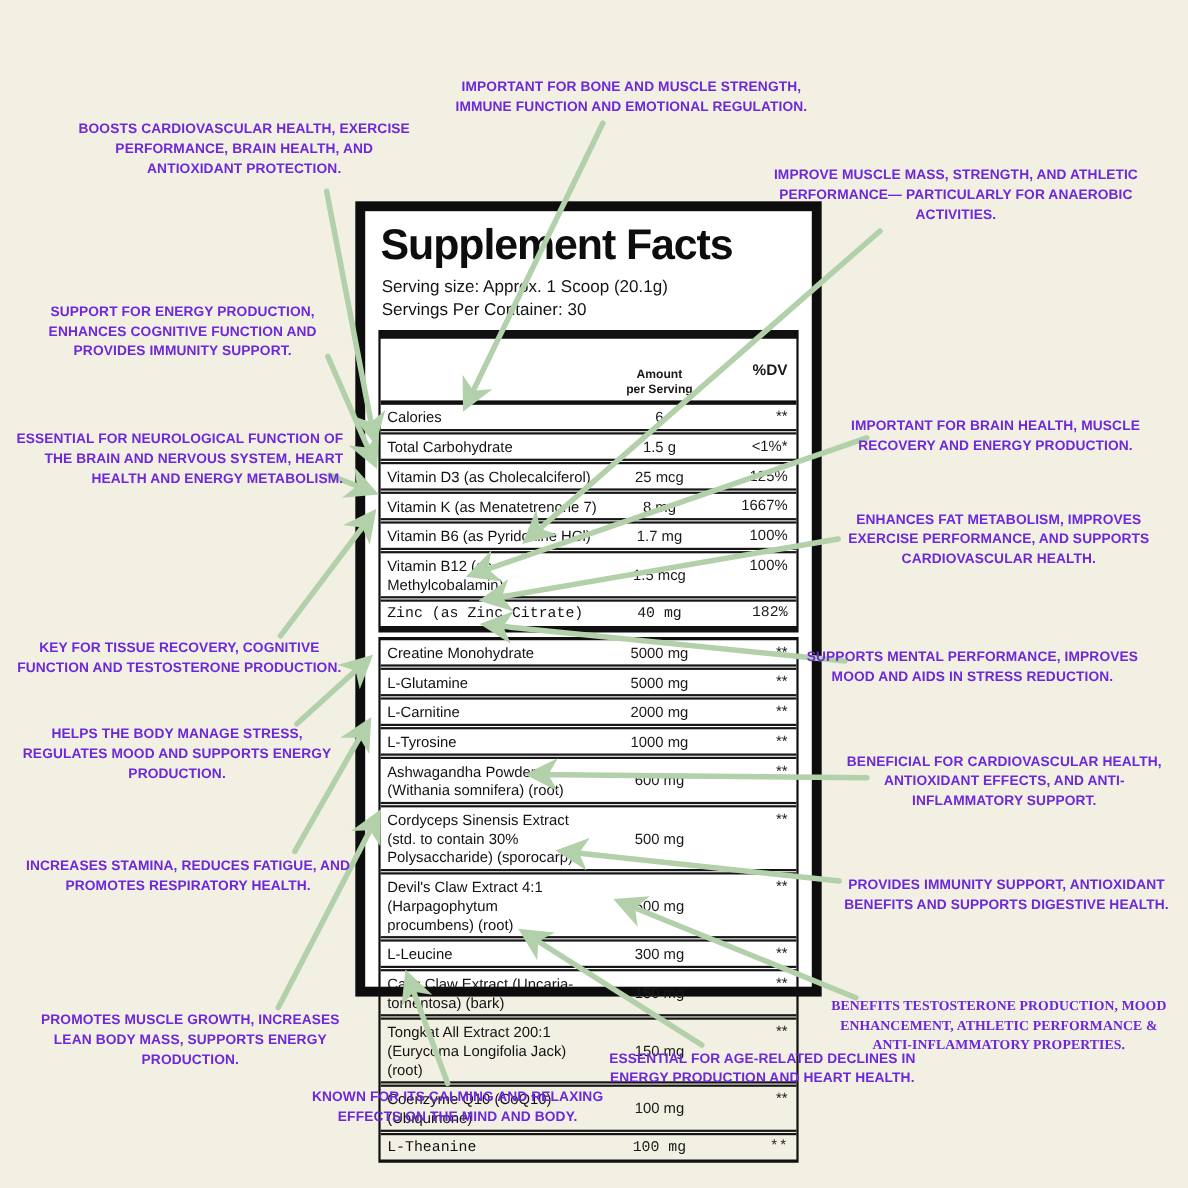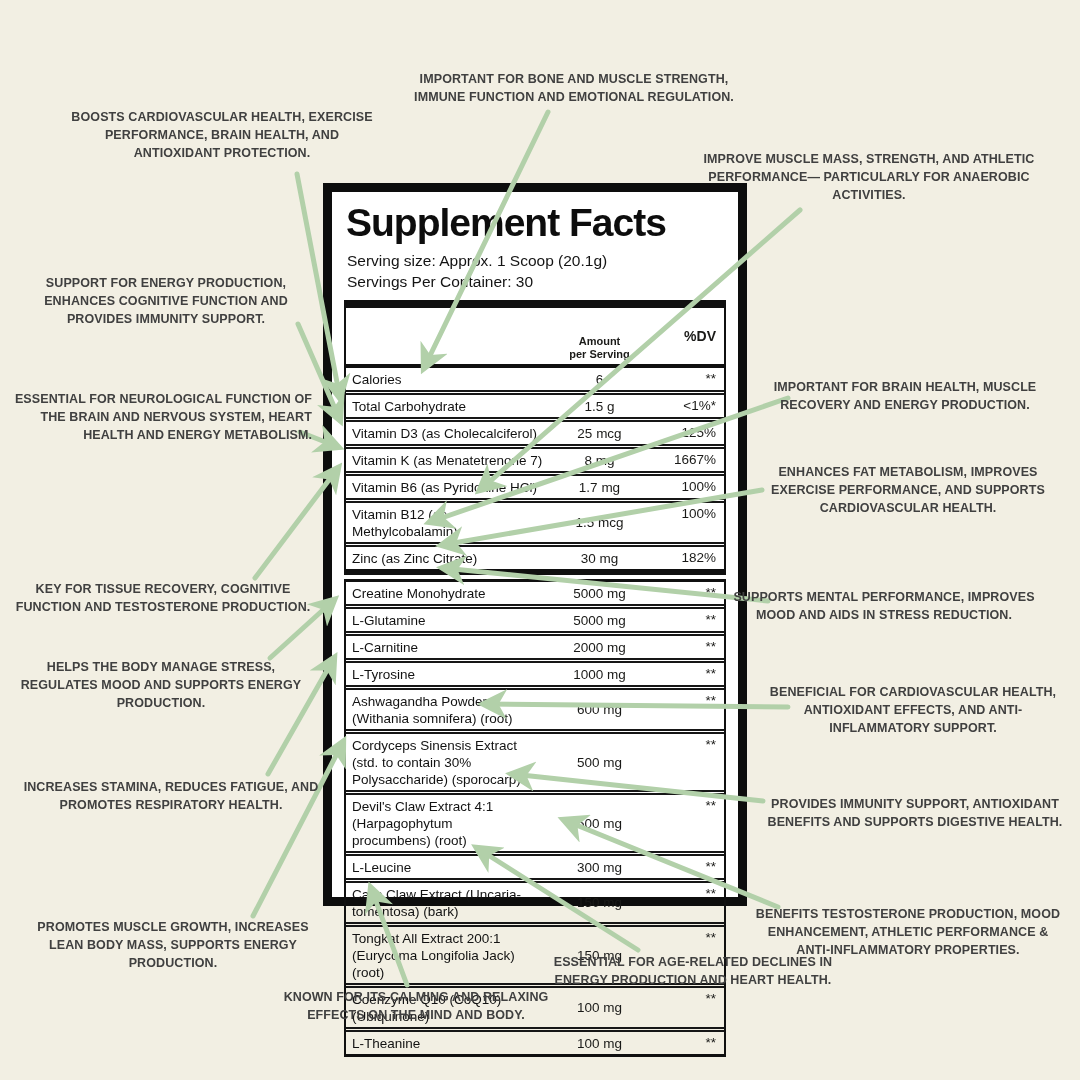--- a/index.html
+++ b/index.html
@@ -63,21 +63,21 @@
   .hdr-dv{
     width:64px;text-align:right;
     font-weight:bold;font-size:14px;
     padding-right:2px;
   }
   .row{
     display:flex;
     padding:2.5px 6px;
     border-bottom:5px double #161616;
   }
-  .row:last-child{border-bottom:none;}
+  .row:last-child{border-bottom:none;font-family:Liberation Mono, monospace;}
   .row.section-end{border-bottom:none;}
   .row-name{
     flex:1;
     font-size:13.5px;
     line-height:1.26;
     white-space:pre-line;
     color:#121212;
   }
   .row-amount{
     width:105px;text-align:center;
@@ -91,21 +91,21 @@
     padding-right:2px;
   }
   
   .note{
     position:absolute;
     text-align:center;
     font-size:12.5px;
     font-weight:bold;
     line-height:1.45;
     letter-spacing:0.1px;
-    color:#404040;
+    color:#6d28d9;
     z-index:3;
   }
   
   .arrows{
     position:absolute;
     left:0;top:0;width:1080px;height:1080px;
     z-index:2;
     pointer-events:none;
   }
 </style>
@@ -177,21 +177,21 @@
             <div class="row-amount">1.7 mg</div>
             <div class="row-dv">100%</div>
           </div>
           <div class="row">
             <div class="row-name">Vitamin B12 (as Methylcobalamin)</div>
             <div class="row-amount">1.5 mcg</div>
             <div class="row-dv">100%</div>
           </div>
           <div class="row section-end">
             <div class="row-name">Zinc (as Zinc Citrate)</div>
-            <div class="row-amount">30 mg</div>
+            <div class="row-amount">40 mg</div>
             <div class="row-dv">182%</div>
           </div>
         </div>
     </div>
 
     <div class="tablebox second">
       <div id="rows-b">
           <div class="row">
             <div class="row-name">Creatine Monohydrate</div>
             <div class="row-amount">5000 mg</div>
@@ -274,16 +274,16 @@
       <div class="note" style="left: 10px; top: 658px; width: 302px;">HELPS THE BODY MANAGE STRESS, REGULATES MOOD AND SUPPORTS ENERGY PRODUCTION.</div>
       <div class="note" style="left: 20px; top: 778px; width: 302px;">INCREASES STAMINA, REDUCES FATIGUE, AND PROMOTES RESPIRATORY HEALTH.</div>
       <div class="note" style="left: 22px; top: 918px; width: 302px;">PROMOTES MUSCLE GROWTH, INCREASES LEAN BODY MASS, SUPPORTS ENERGY PRODUCTION.</div>
       <div class="note" style="left: 265px; top: 988px; width: 302px;">KNOWN FOR ITS CALMING AND RELAXING EFFECTS ON THE MIND AND BODY.</div>
       <div class="note" style="left: 542px; top: 953px; width: 302px;">ESSENTIAL FOR AGE-RELATED DECLINES IN ENERGY PRODUCTION AND HEART HEALTH.</div>
       <div class="note" style="left: 755px; top: 378px; width: 300px;">IMPORTANT FOR BRAIN HEALTH, MUSCLE RECOVERY AND ENERGY PRODUCTION.</div>
       <div class="note" style="left: 753px; top: 463px; width: 310px;">ENHANCES FAT METABOLISM, IMPROVES EXERCISE PERFORMANCE, AND SUPPORTS CARDIOVASCULAR HEALTH.</div>
       <div class="note" style="left: 733px; top: 588px; width: 302px;">SUPPORTS MENTAL PERFORMANCE, IMPROVES MOOD AND AIDS IN STRESS REDUCTION.</div>
       <div class="note" style="left: 762px; top: 683px; width: 302px;">BENEFICIAL FOR CARDIOVASCULAR HEALTH, ANTIOXIDANT EFFECTS, AND ANTI-INFLAMMATORY SUPPORT.</div>
       <div class="note" style="left: 757px; top: 795px; width: 316px;">PROVIDES IMMUNITY SUPPORT, ANTIOXIDANT BENEFITS AND SUPPORTS DIGESTIVE HEALTH.</div>
-      <div class="note" style="left: 755px; top: 905px; width: 306px;">BENEFITS TESTOSTERONE PRODUCTION, MOOD ENHANCEMENT, ATHLETIC PERFORMANCE &amp; ANTI-INFLAMMATORY PROPERTIES.</div>
+      <div class="note" style="left: 755px; top: 905px; width: 306px; font-family: Liberation Serif, serif;">BENEFITS TESTOSTERONE PRODUCTION, MOOD ENHANCEMENT, ATHLETIC PERFORMANCE &amp; ANTI-INFLAMMATORY PROPERTIES.</div>
     </div>
 
 </div>
 
 </body></html>

